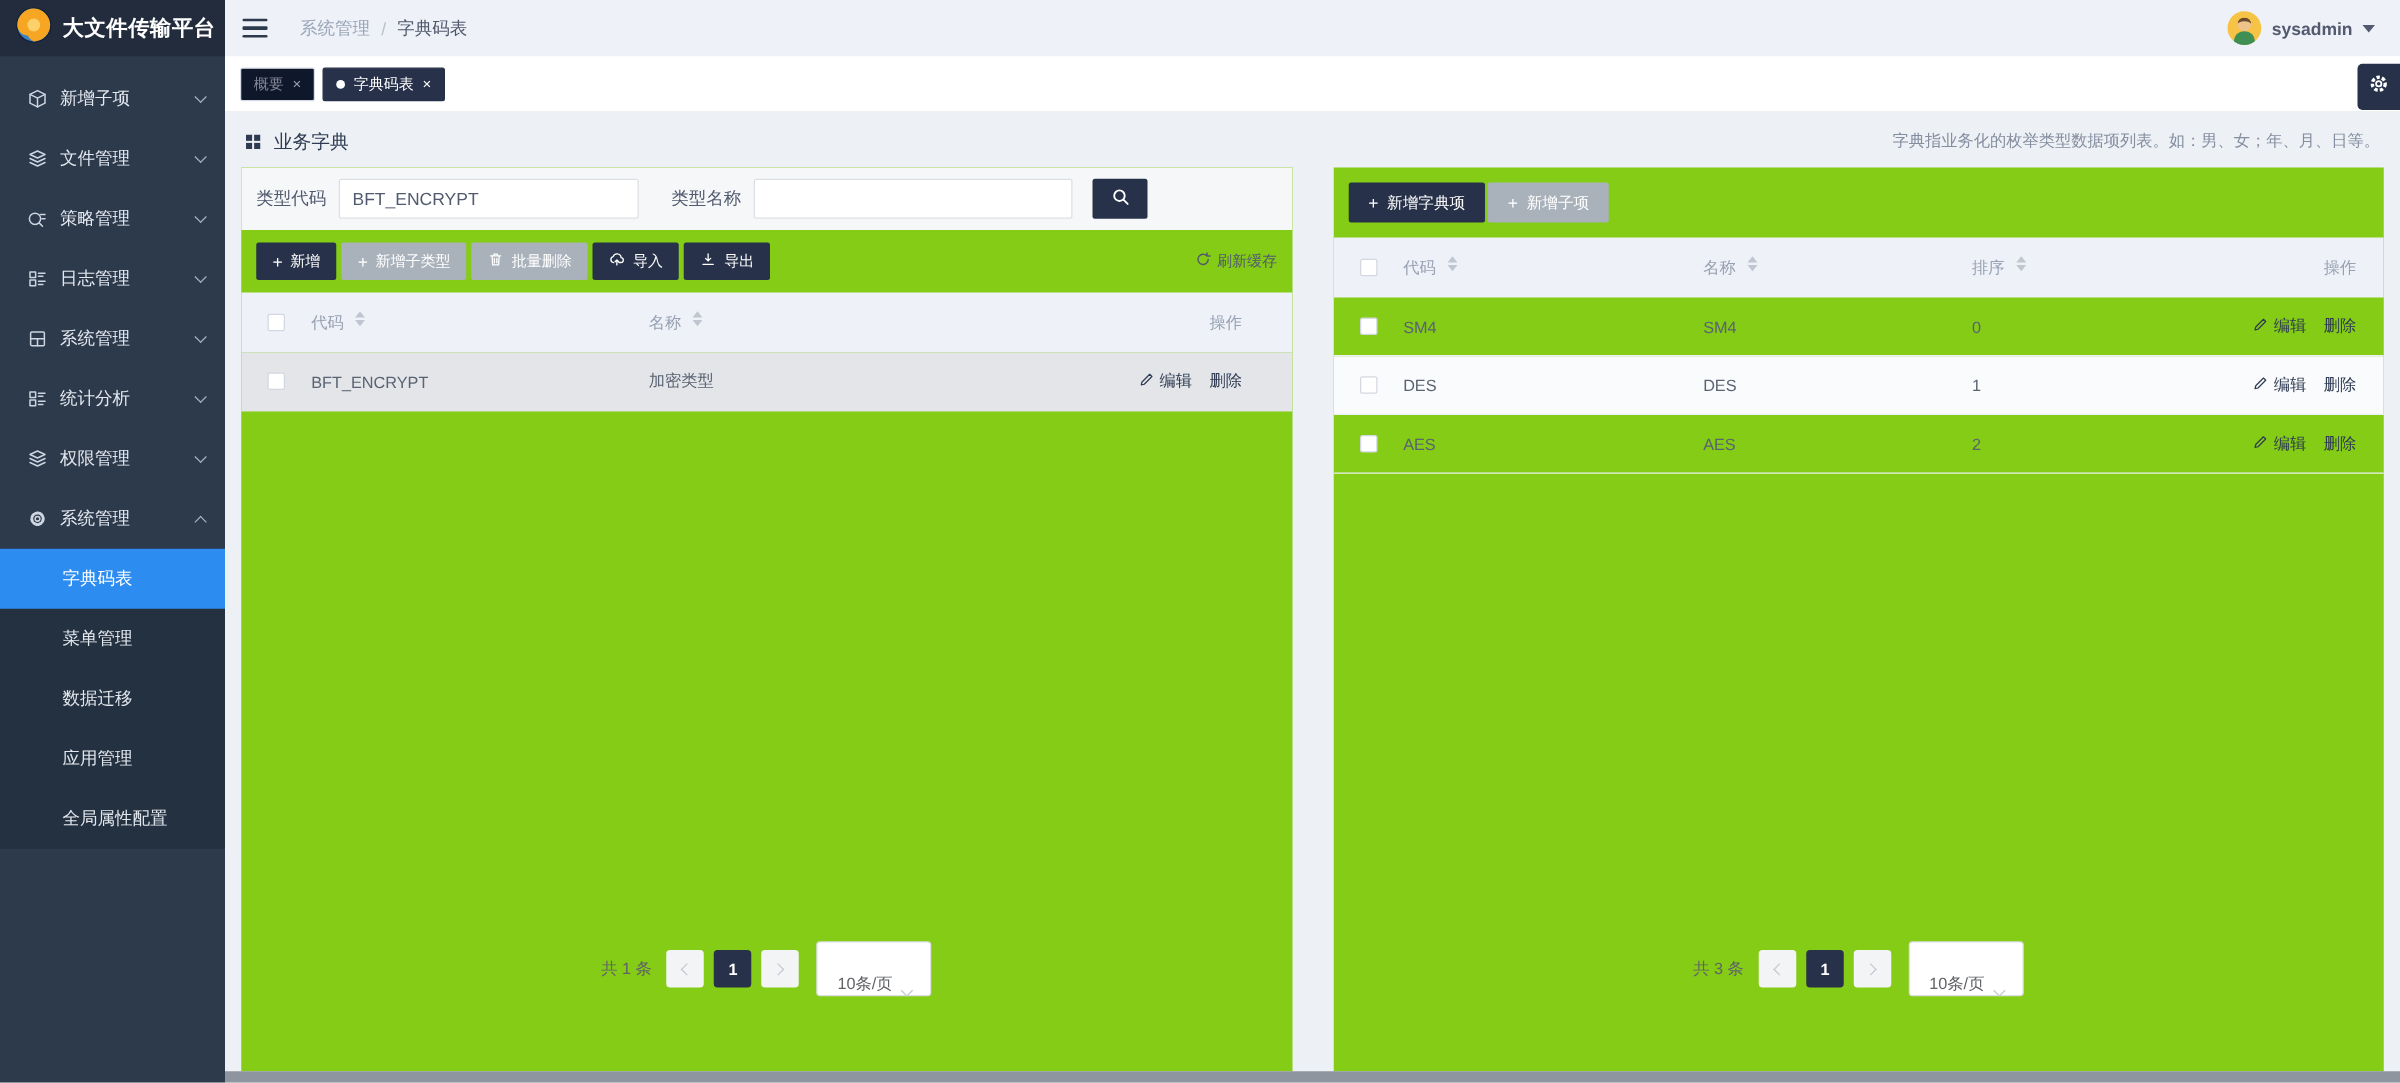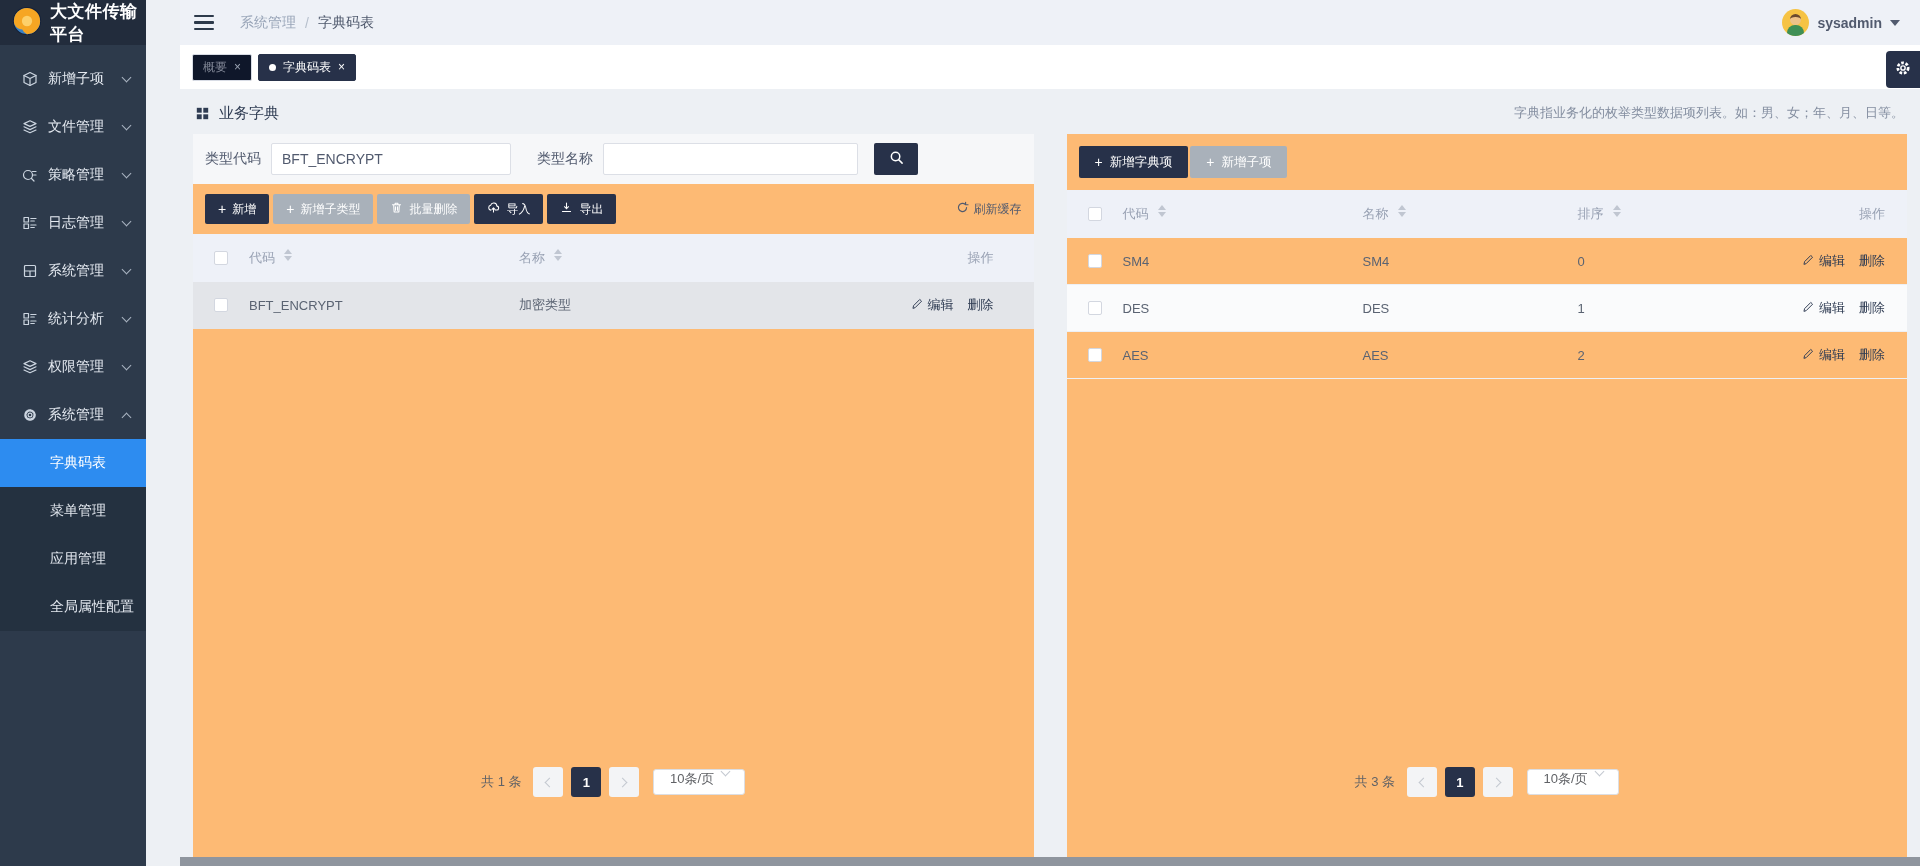--- a/index.html
+++ b/index.html
@@ -1,19 +1,19 @@
 <!DOCTYPE html>
 <html><head>
 <meta charset="utf-8">
 <style>
   * { margin:0; padding:0; box-sizing:border-box; }
   html,body { width:1920px; height:866px; overflow:hidden; font-family:"Liberation Sans", sans-serif; background:#edf0f4; }
 
   
-  .sidebar { position:absolute; left:0; top:0; bottom:0; width:146px; background:#2d3a4b; z-index:5; }
+  .sidebar { position:absolute; left:0; top:0; bottom:0; width:180px; background:#2d3a4b; z-index:5; }
   .logo { height:45px; background:#222c3c; display:flex; align-items:center; padding-left:12px; gap:8px; }
   .logo-title { color:#ffffff; font-size:17px; font-weight:bold; letter-spacing:0.5px; }
   .menu { padding-top:10px; }
   .menu-item { height:48px; display:flex; align-items:center; padding:0 16px 0 22px; color:#e4e9f0; font-size:14px; cursor:pointer; }
   .menu-item .mi-icon { width:16px; height:16px; margin-right:10px; flex:none; }
   .mi-icon svg { width:16px; height:16px; stroke:#ccd5e0; fill:none; stroke-width:1.2; stroke-linecap:round; stroke-linejoin:round; }
   .menu-item .mi-label { flex:1; }
   .chev { width:7px; height:7px; border-right:1.5px solid #aab4c2; border-bottom:1.5px solid #aab4c2; transform:rotate(45deg); margin-top:-3px; }
   .chev.up { transform:rotate(-135deg); margin-top:4px; }
   .submenu { background:#243140; }
@@ -46,21 +46,21 @@
   .settings-btn svg { width:18px; height:18px; stroke:#fff; fill:none; }
 
   
   .content { position:absolute; left:180px; right:0; top:89px; bottom:9px; background:#edf0f4; padding:11px 13px 0; display:flex; flex-direction:column; }
   .page-head { display:flex; align-items:center; justify-content:space-between; height:26px; margin-bottom:8px; padding:0 3px; }
   .page-head-left { display:flex; align-items:center; gap:10px; }
   .grid-icon svg { width:13px; height:13px; fill:#2e3b52; display:block; }
   .page-title { font-size:15px; color:#2e3b52; font-weight:500; }
   .page-note { font-size:13px; color:#848ea0; }
   .cards { flex:1; display:flex; gap:33px; min-height:0; }
-  .card { flex:1; background:#fdba74; position:relative; overflow:hidden; }
+  .card { flex:1; background:#84cc16; position:relative; overflow:hidden; }
 
   
   .search-strip { background:#f6f7f9; padding:9px 12px; display:flex; align-items:center; }
   .f-label { font-size:14px; color:#515a6e; }
   .f-input { height:32px; border:1px solid #dcdfe6; border-radius:2px; background:#fff; padding:0 10px; font-size:14px; color:#515a6e; font-family:"Liberation Sans", sans-serif; outline:none; }
   .f-input.code { width:240px; margin-left:10px; }
   .f-input.name { width:255px; margin-left:10px; }
   .lbl2 { margin-left:26px; }
   .search-btn { width:44px; height:32px; background:#273149; border:none; border-radius:2px; margin-left:16px; display:flex; align-items:center; justify-content:center; cursor:pointer; }
   .search-btn svg { width:15px; height:15px; stroke:#fff; fill:none; stroke-width:1.6; stroke-linecap:round; }
@@ -106,21 +106,21 @@
   .rbtn.gray { background:#a9b1ba; }
 
   
   .pagination { position:absolute; left:0; right:0; bottom:60px; display:flex; align-items:center; justify-content:center; gap:8px; }
   .pg-total { font-size:13px; color:#606266; margin-right:4px; }
   .pg-btn { width:30px; height:30px; background:#f3f4f6; border-radius:3px; display:flex; align-items:center; justify-content:center; cursor:pointer; }
   .pg-btn .pchev { width:7px; height:7px; border-right:1.6px solid #c3c8d0; border-bottom:1.6px solid #c3c8d0; }
   .pchev.left { transform:rotate(135deg); margin-left:3px; }
   .pchev.right { transform:rotate(-45deg); margin-right:3px; }
   .pg-page { width:30px; height:30px; background:#273149; color:#fff; font-size:13px; font-weight:bold; border-radius:3px; display:flex; align-items:center; justify-content:center; cursor:pointer; }
-  .pg-size { width:92px; height:26px; border:1px solid #dcdee2; border-radius:3px; background:#fff; display:flex; align-items:flex-start; justify-content:center; gap:8px; font-size:13px; color:#606266; cursor:pointer; margin-left:6px; }
+  .pg-size { width:92px; height:44px; border:1px solid #dcdee2; border-radius:3px; background:#fff; display:flex; align-items:flex-end; justify-content:center; gap:8px; font-size:13px; color:#606266; cursor:pointer; margin-left:6px; }
   .pg-size .chev { border-color:#c3c8d0; margin-top:-2px; }
 
   
   .hscrollbar { position:absolute; left:180px; right:0; bottom:0; height:9px; background:#8f959e; cursor:pointer; }
 </style>
 </head>
 <body>
 
 <div class="sidebar">
   <div class="logo">
@@ -198,20 +198,21 @@
       <span class="mi-icon"><svg viewBox="0 0 16 16">
             <circle cx="8" cy="8" r="4.6" stroke-width="2.4" stroke-dasharray="2.4 1.5"></circle>
             <circle cx="8" cy="8" r="1.9"></circle>
           </svg></span>
       <span class="mi-label">系统管理</span>
       <span class="chev up"></span>
     </div>
     <div class="submenu">
       <div class="submenu-item active">字典码表</div>
       <div class="submenu-item">菜单管理</div>
+      <div class="submenu-item">数据迁移</div>
       <div class="submenu-item">应用管理</div>
       <div class="submenu-item">全局属性配置</div>
     </div>
   </div>
 </div>
 
 <div class="header">
   <div class="hamburger">
       <i></i>
       <i></i>

